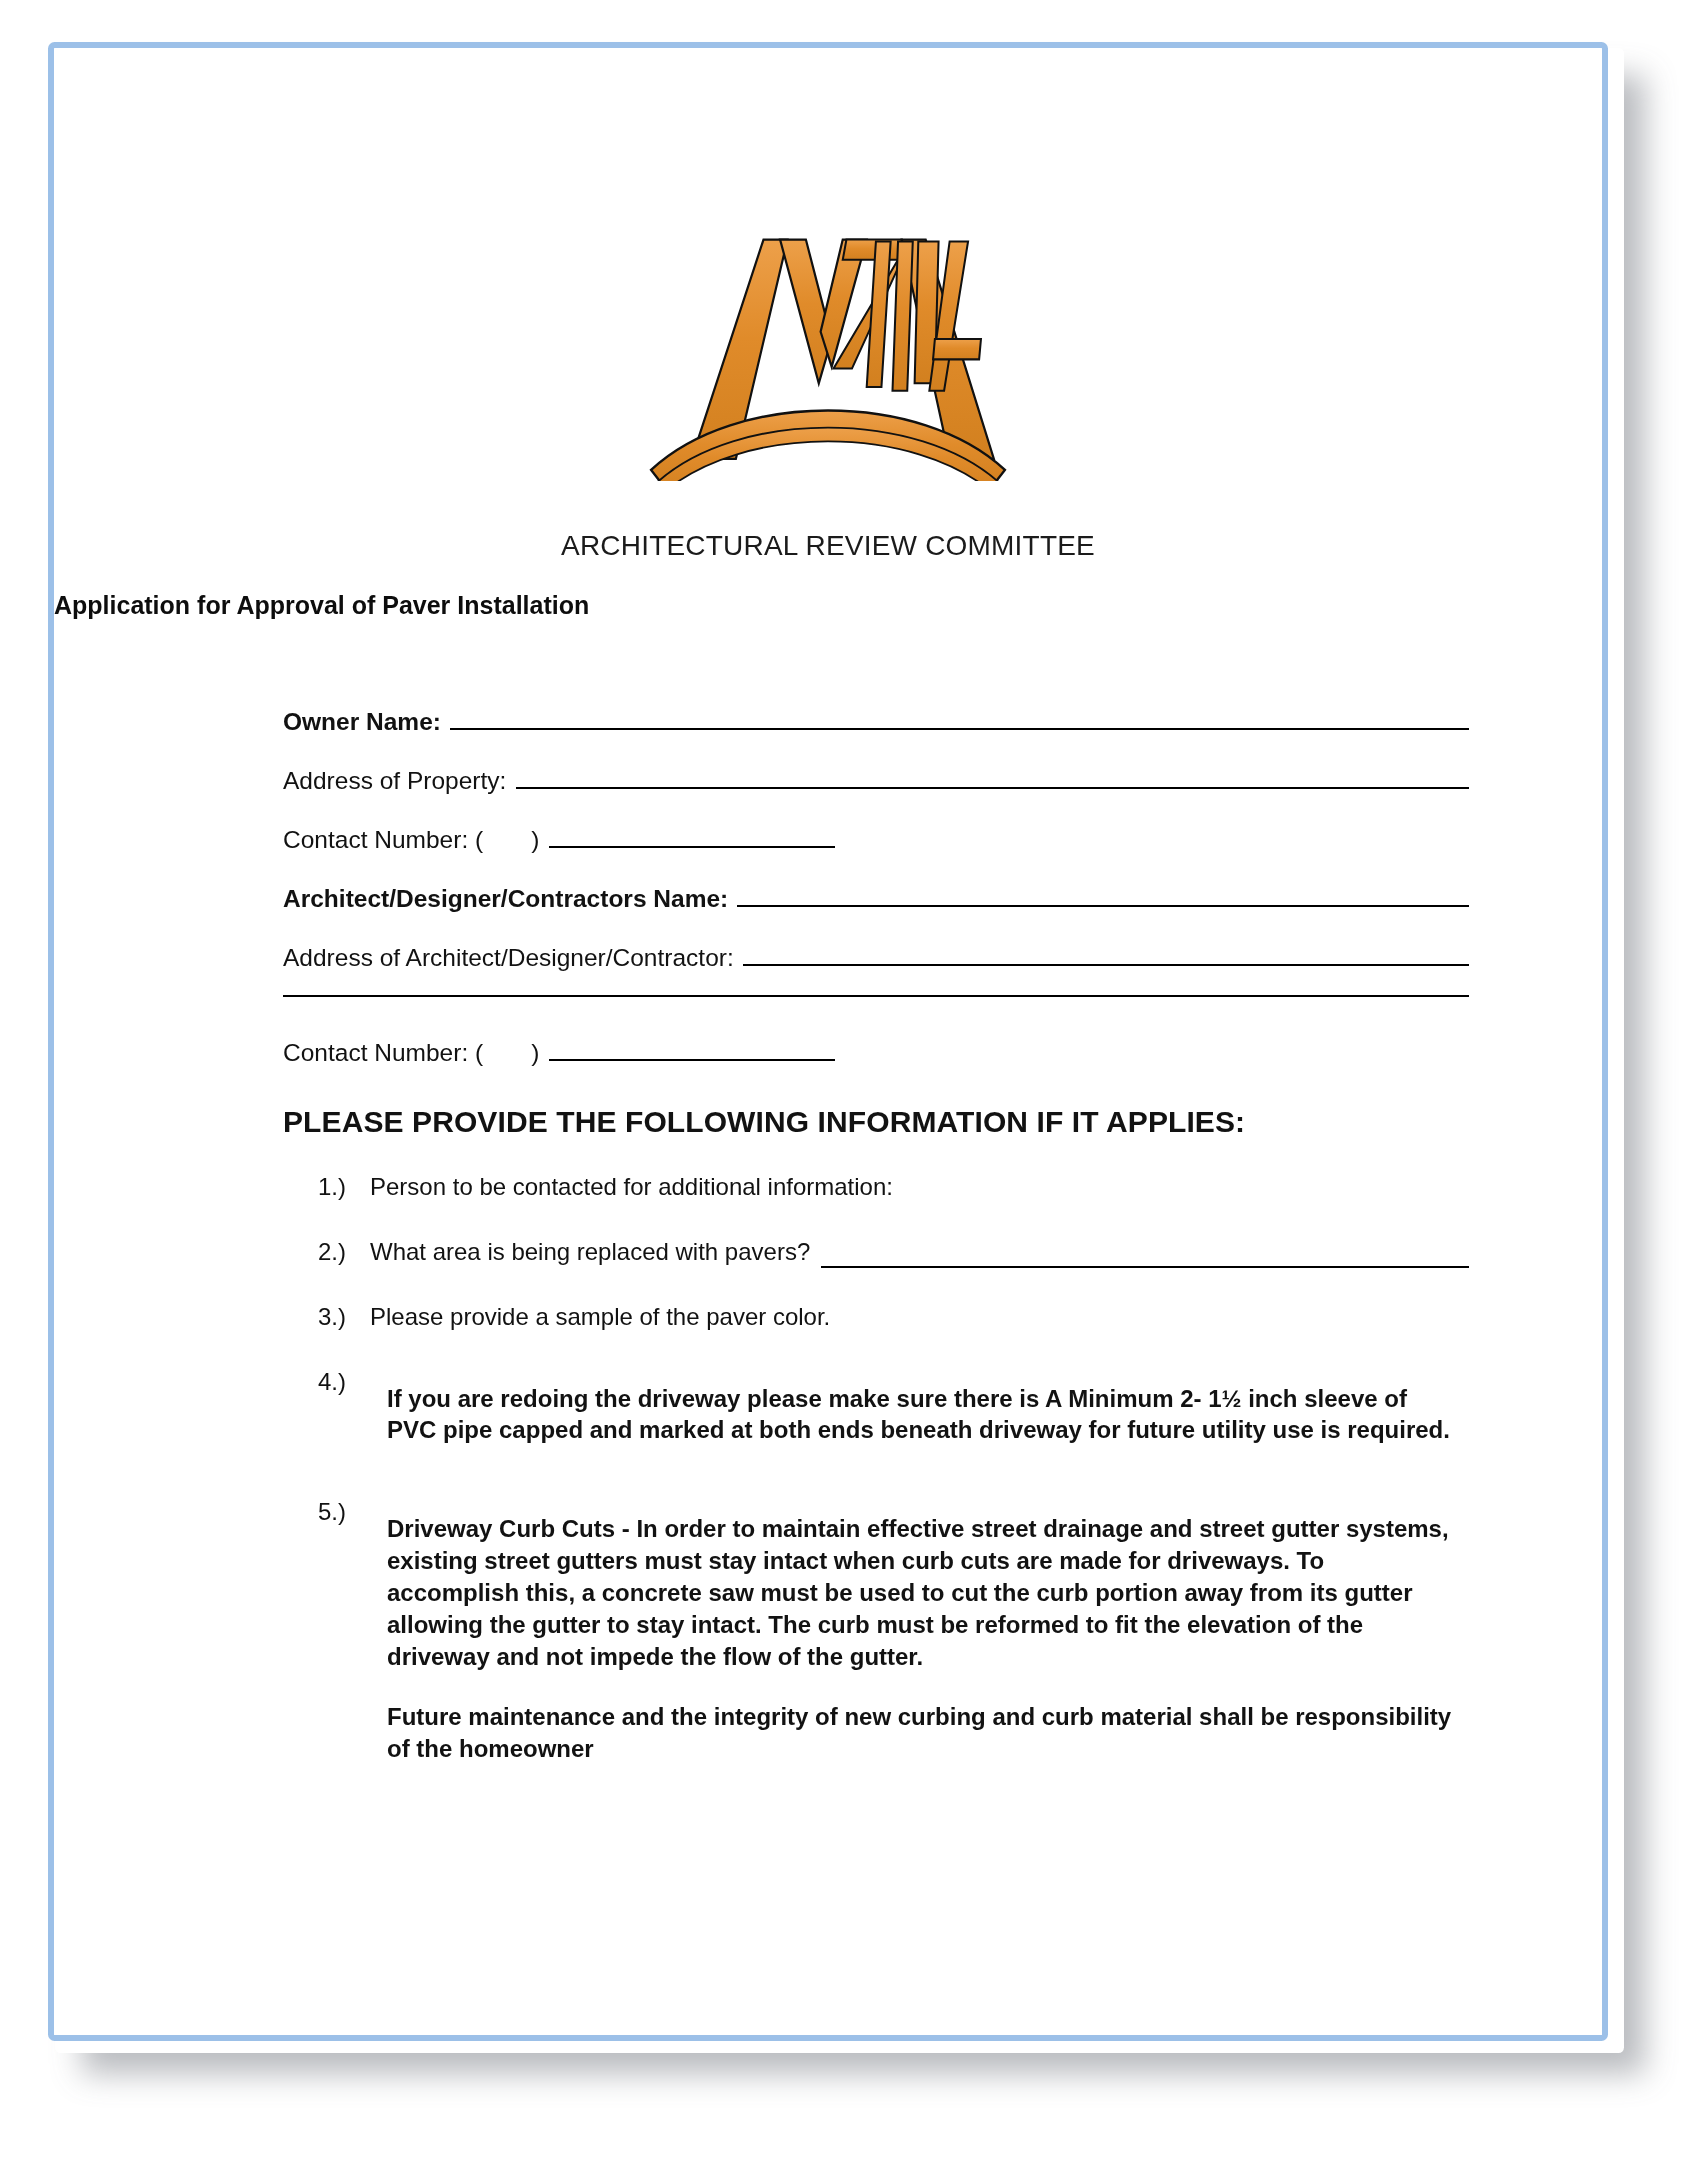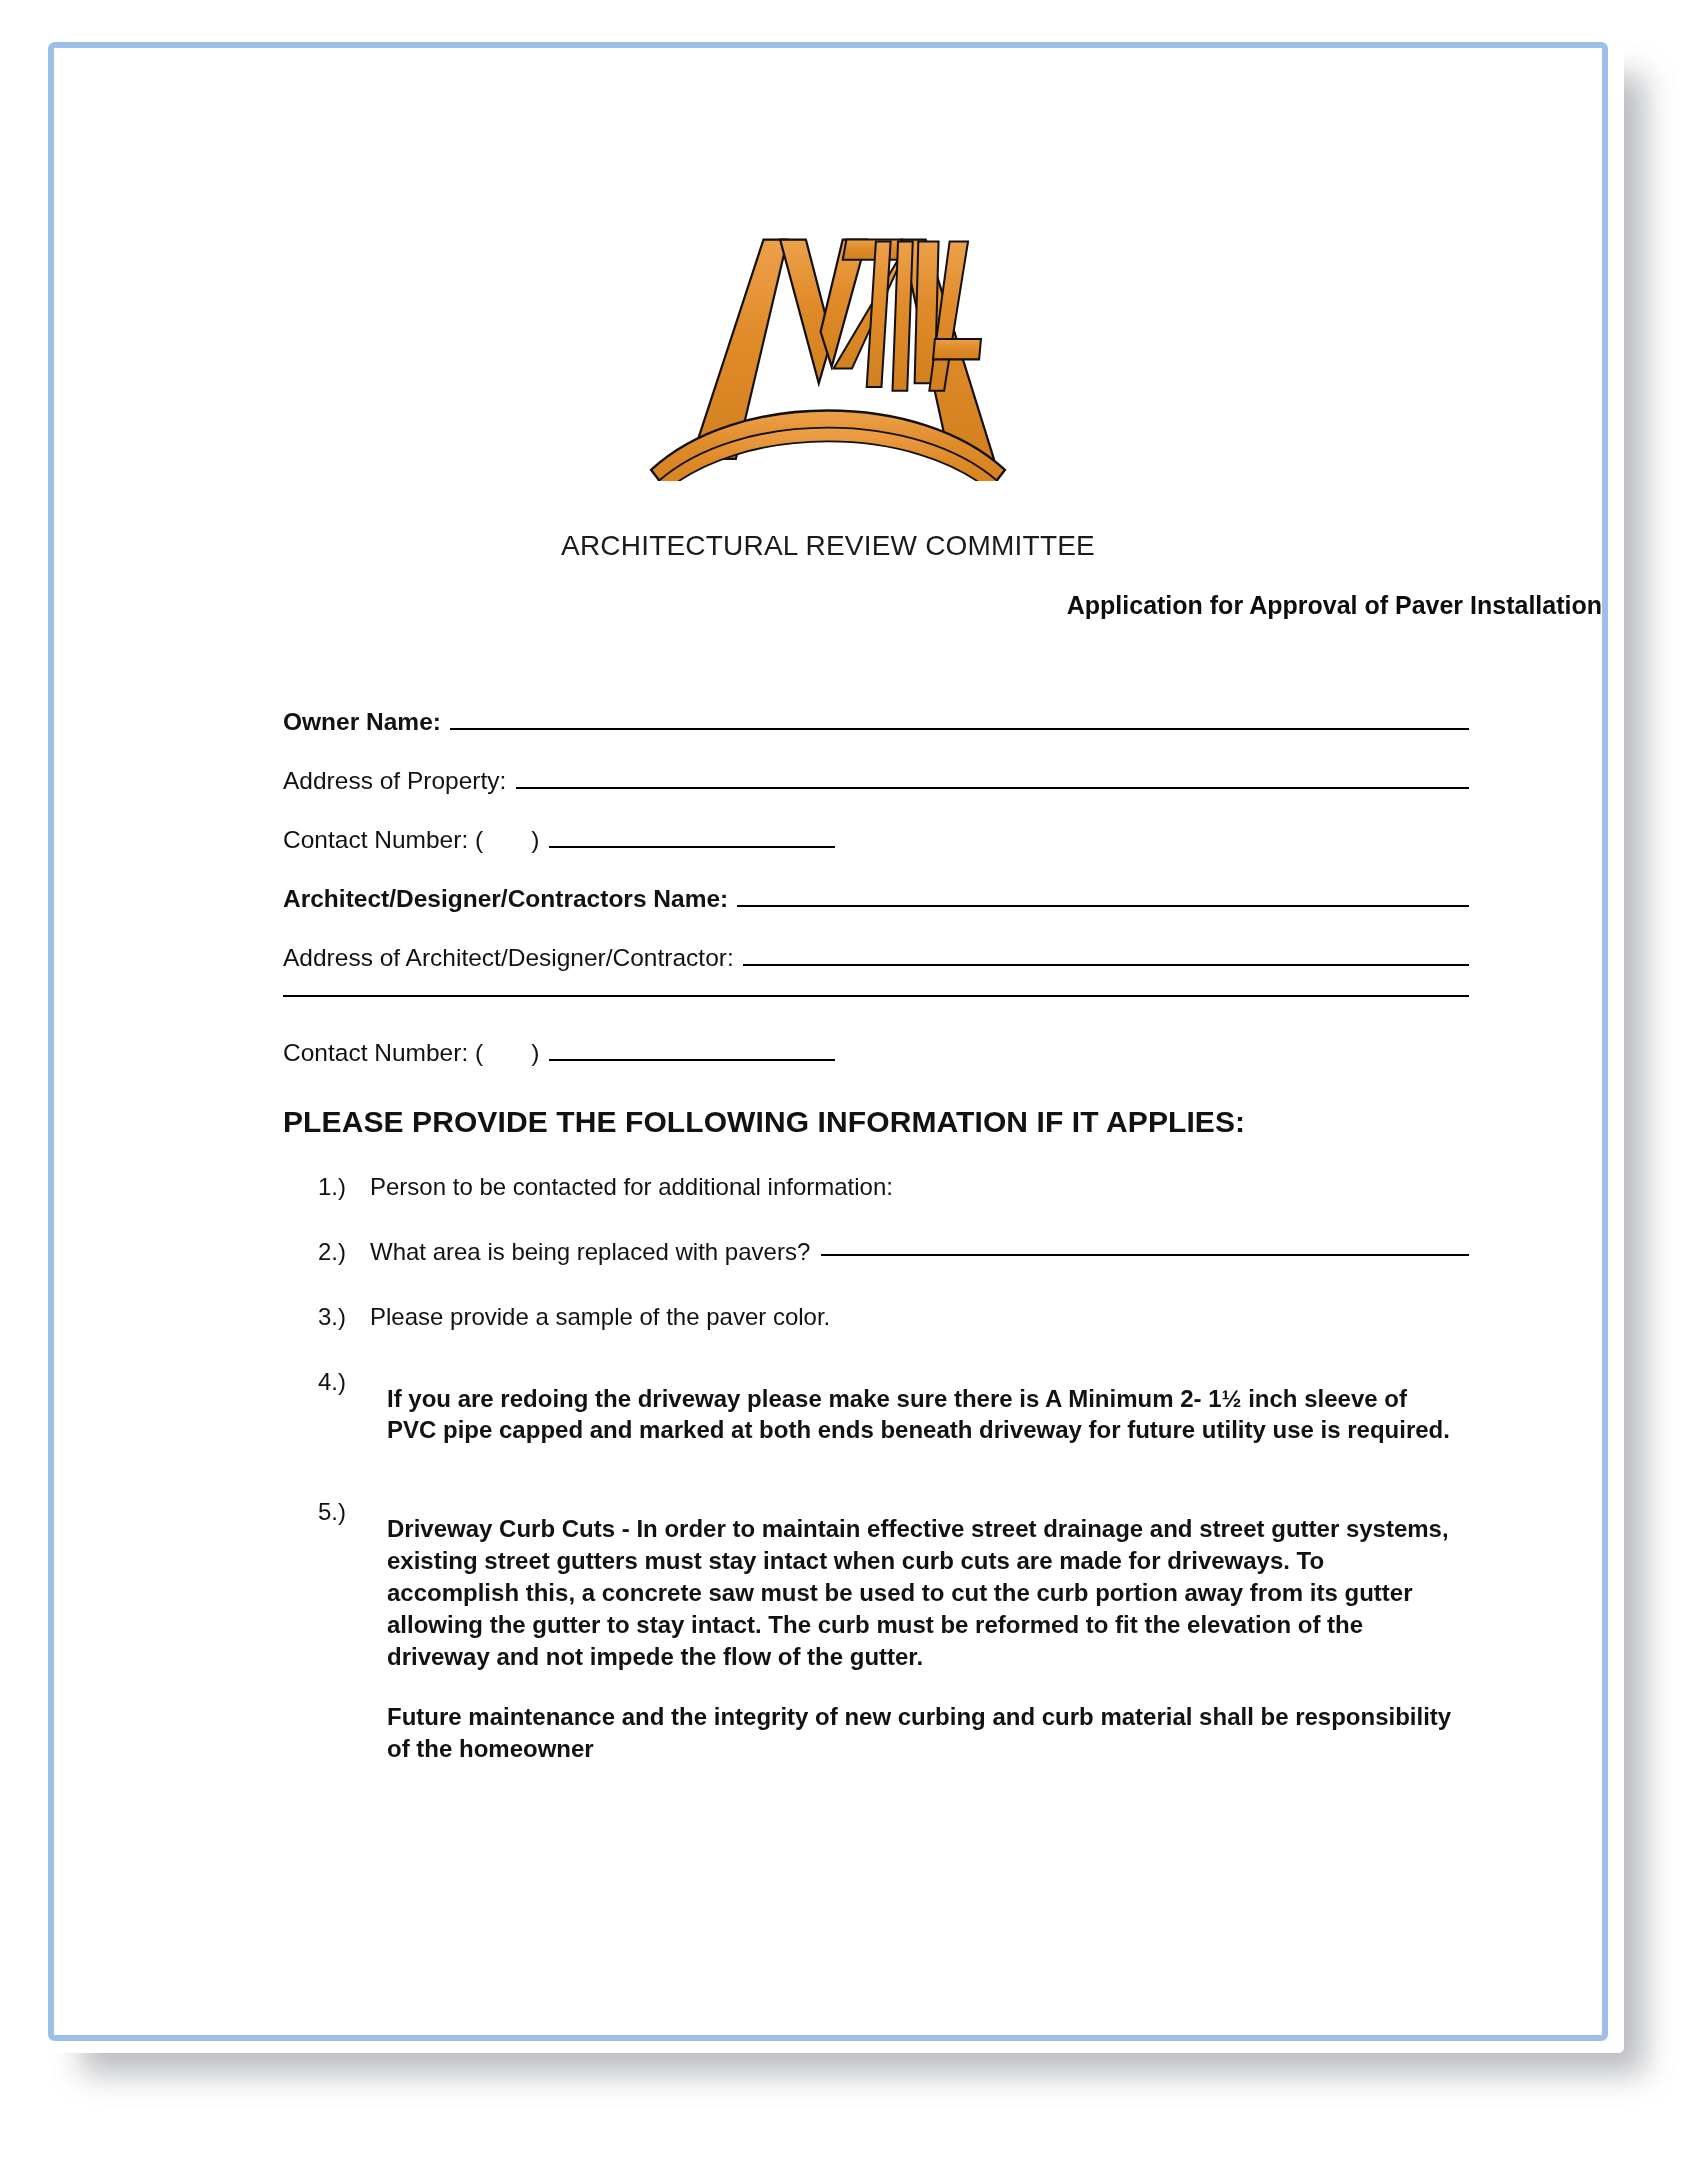--- a/index.html
+++ b/index.html
@@ -55,21 +55,21 @@
     top: 482px;
     text-align: center;
     font-size: 28px;
     letter-spacing: 0.2px;
     color: #1b1b1b;
   }
   .doc-title {
     position: absolute;
     left: 0; right: 0;
     top: 543px;
-    text-align: right;
+    text-align: left;
     font-size: 25px;
     font-weight: bold;
     color: #0d0d0d;
   }
 
   
   .form-body {
     position: absolute;
     left: 229px;
     top: 660px;
@@ -133,20 +133,21 @@
     width: 52px;
     padding-left: 35px;
     box-sizing: content-box;
   }
   .num-body { flex: 1 1 auto; }
   .num-body p { margin: 17px; font-weight: bold; }
   .num-body p + p { margin-top: 28px; }
 
   .inline-line {
     display: flex;
+    align-items: flex-end;
     white-space: nowrap;
   }
   .inline-line .rule { margin-left: 11px; height: 18.5px; }
 
   .choice-row {
     display: flex;
     margin-top: 5.5px;
     white-space: nowrap;
   }
   .choice {

